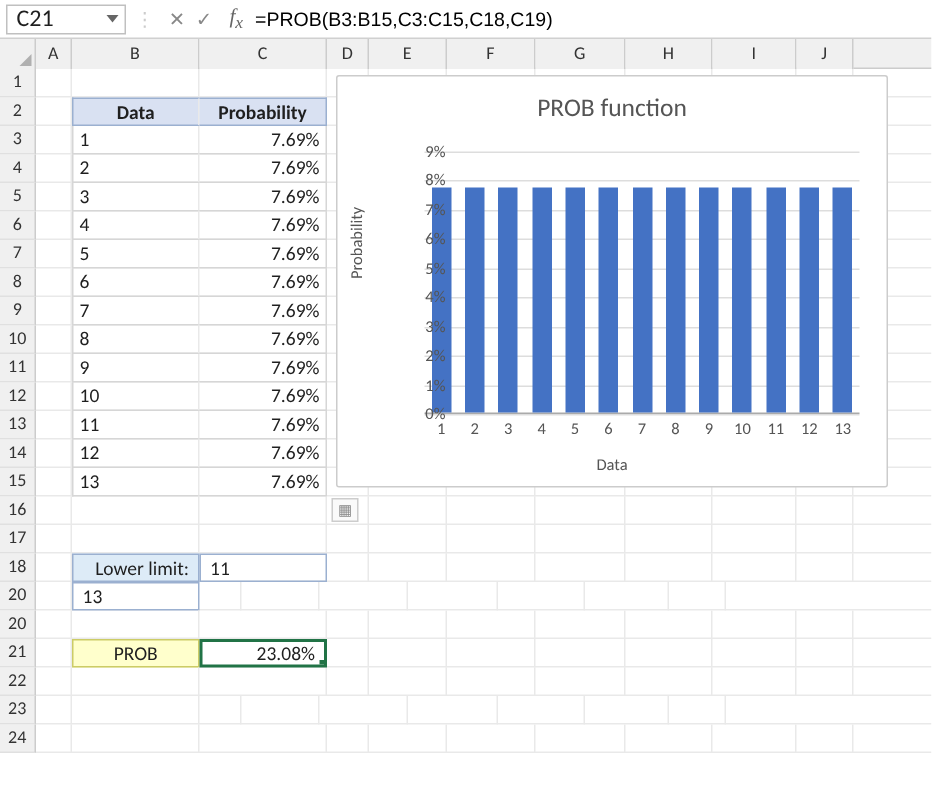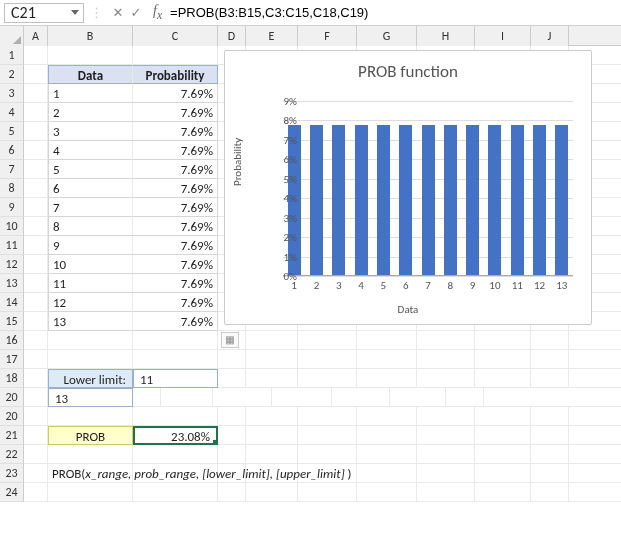--- a/index.html
+++ b/index.html
@@ -597,21 +597,20 @@
         <div class="cell cD"></div>
         <div class="cell cE"></div>
         <div class="cell cF"></div>
         <div class="cell cG"></div>
         <div class="cell cH"></div>
         <div class="cell cI"></div>
         <div class="cell cJ"></div>
       </div>
       <div class="row">
         <div class="cell cA"></div>
-        <div class="cell cB syntax-row no-span" style="overflow: visible;">PROB(<i>x_range, prob_range, [lower_limit], [upper_limit]</i> )</div>
         <div class="cell cC"></div>
         <div class="cell cD"></div>
         <div class="cell cE"></div>
         <div class="cell cF"></div>
         <div class="cell cG"></div>
         <div class="cell cH"></div>
         <div class="cell cI"></div>
         <div class="cell cJ"></div>
       </div>
       <div class="row">

